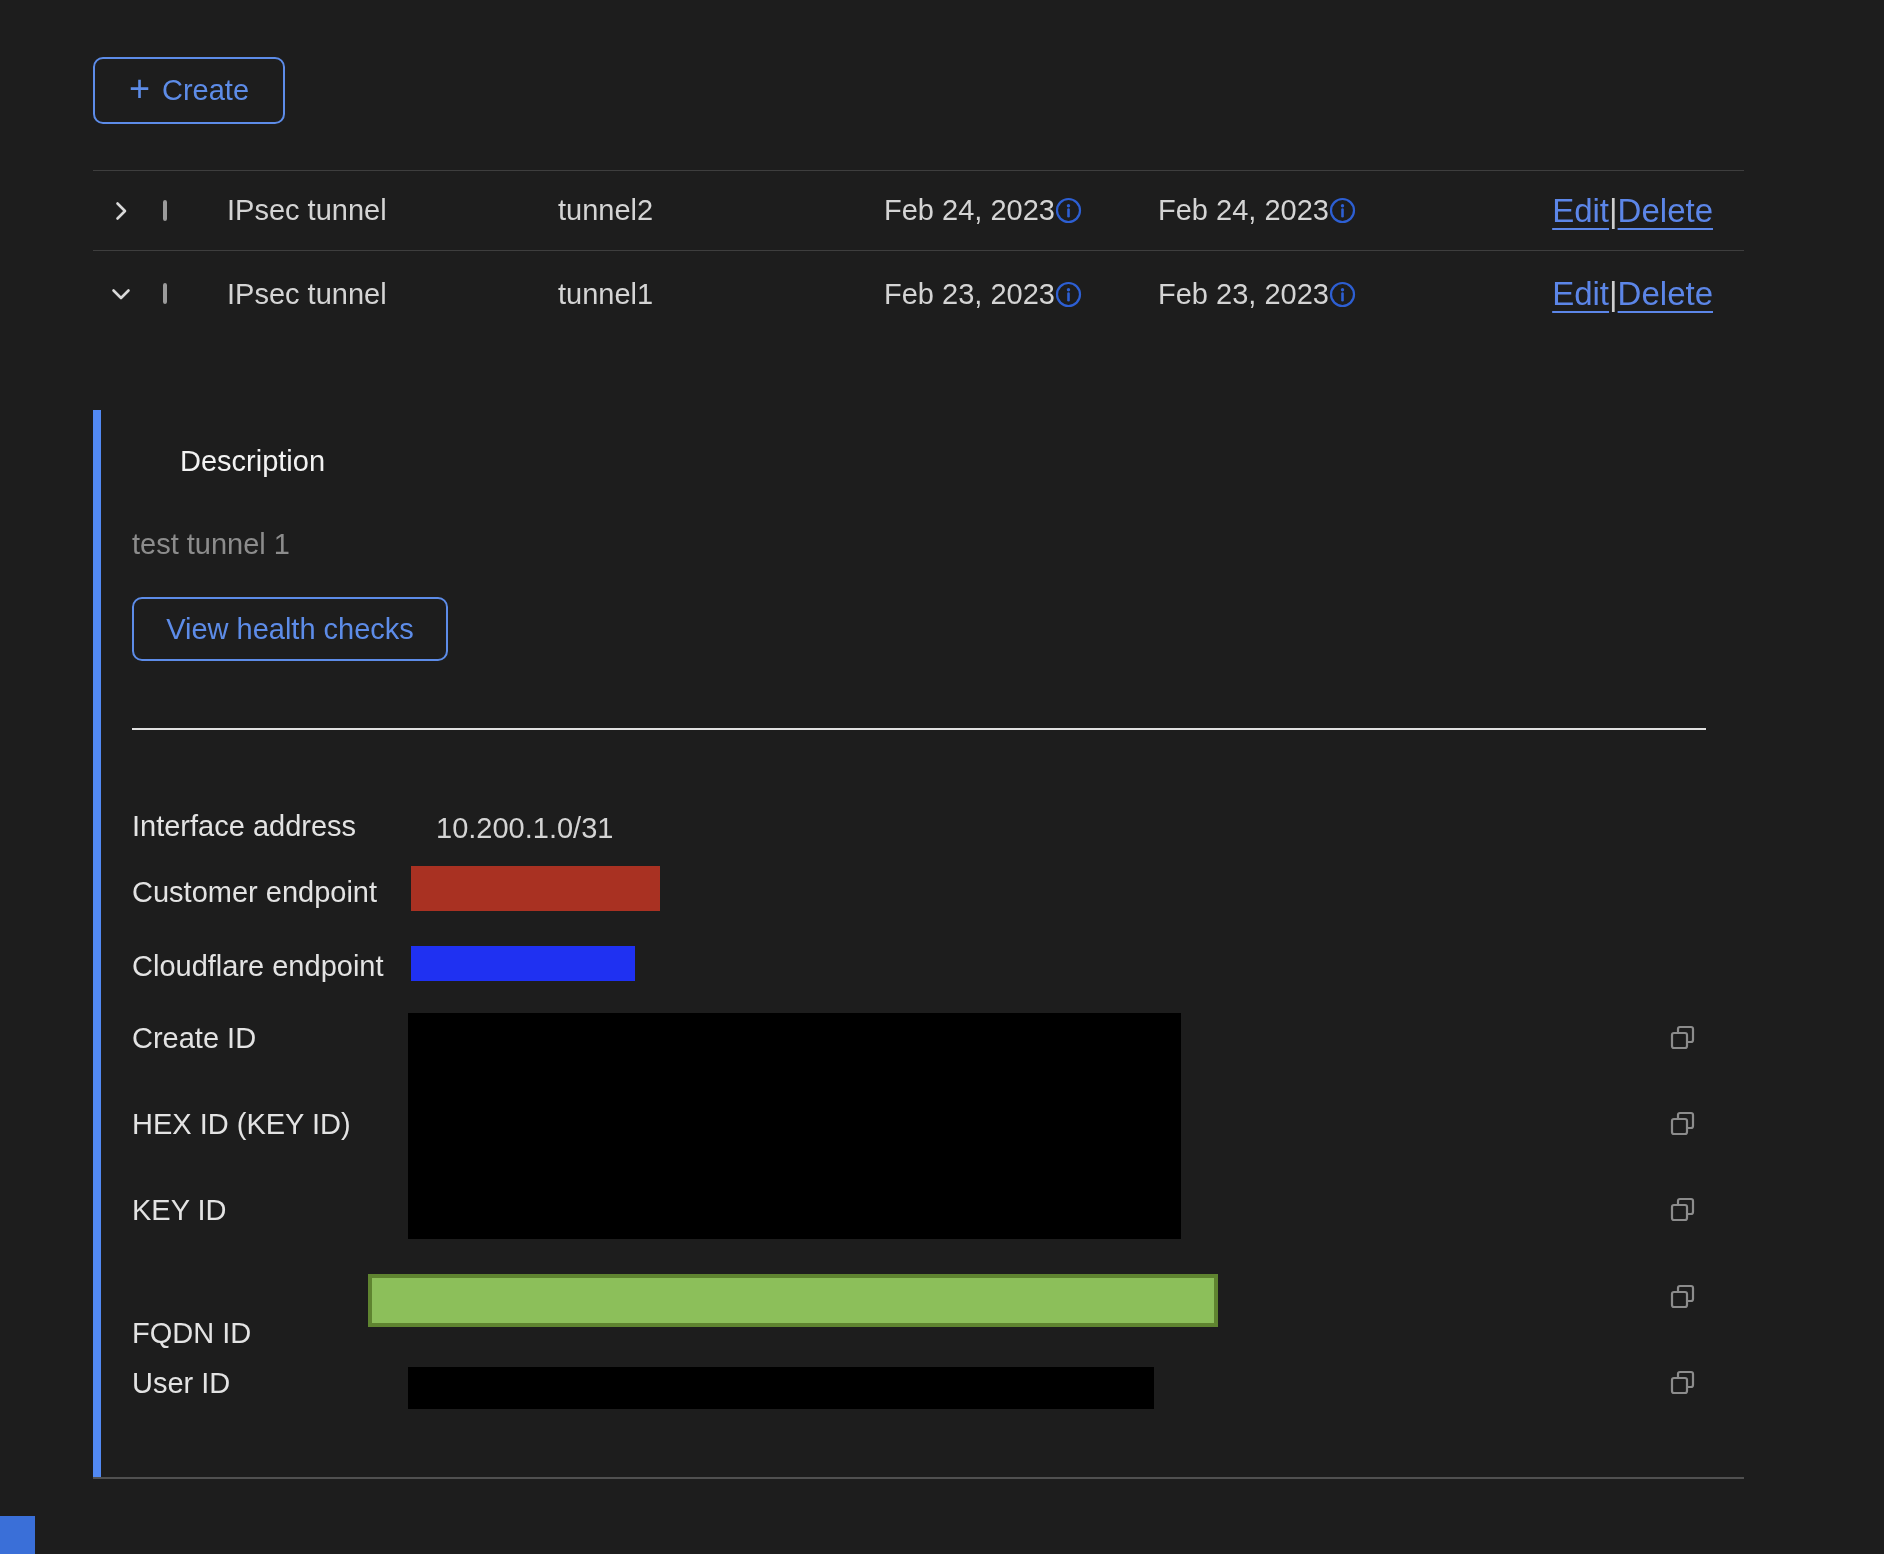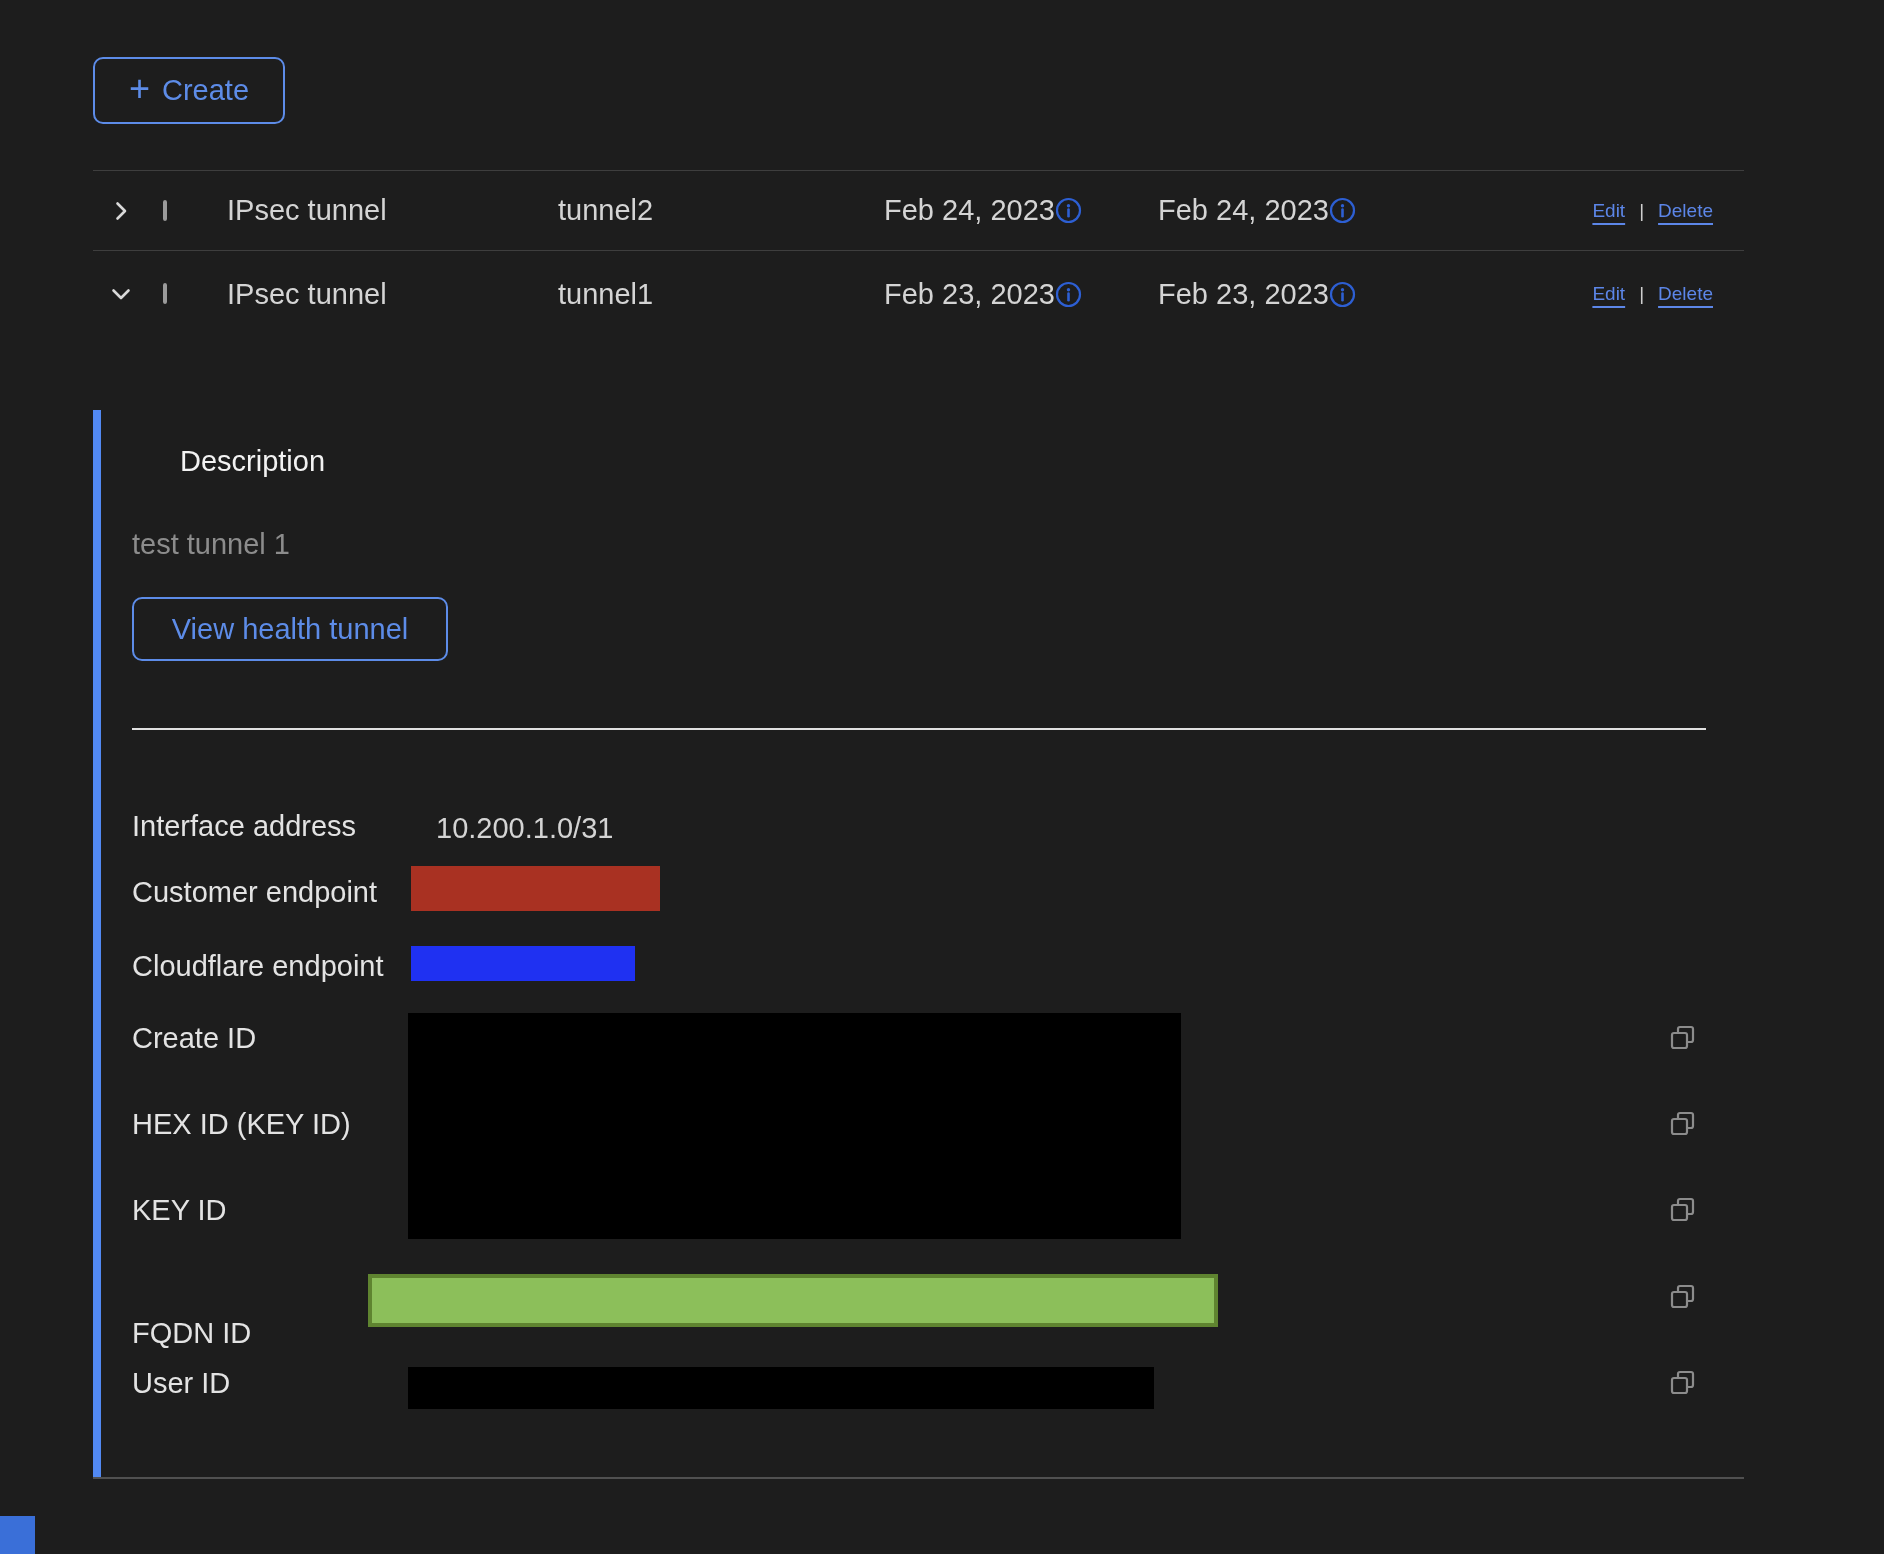--- a/index.html
+++ b/index.html
@@ -56,22 +56,22 @@
     border: 2px solid #9a9a9a;
     border-radius: 8px;
     background: #040404;
     cursor: pointer;
   }
   .date-cell { display: flex; align-items: center; }
   .info-icon { display: inline-flex; cursor: pointer; }
   .actions-cell {
     justify-self: end;
     padding-right: 31px;
-    display: flex; align-items: center; gap: 14px;
-    font-size: 19px;
+    display: flex; align-items: center; 
+    font-size: 33px;
   }
   .link {
     color: var(--link-blue, #5c86e8);
     text-decoration: underline;
     text-underline-offset: 6px;
     text-decoration-thickness: 2px;
     cursor: pointer;
   }
   .pipe { color: #cfcfcf; text-decoration: none; }
 
@@ -232,21 +232,21 @@
       </div>
     </div>
   </div>
 
   <div class="expanded-panel">
 
     <div class="p-abs p-text desc-title" style="left:31px; top:51px;margin-left:48px;">Description</div>
     <div class="p-abs p-text desc-value" style="left:31px; top:134px;">test tunnel 1</div>
 
     <button class="health-btn">
-      <span>View health tunnel</span>
+      <span>View health checks</span>
     </button>
 
     <div class="light-divider"></div>
 
     <div class="p-abs p-text detail-label" style="top:416px;">Interface address</div>
     <div class="p-abs p-text detail-value" style="top:410px;margin-top:8px;">10.200.1.0/31</div>
 
     <div class="p-abs p-text detail-label" style="top:482px;">Customer endpoint</div>
     <div class="redact redact-red"></div>
 

